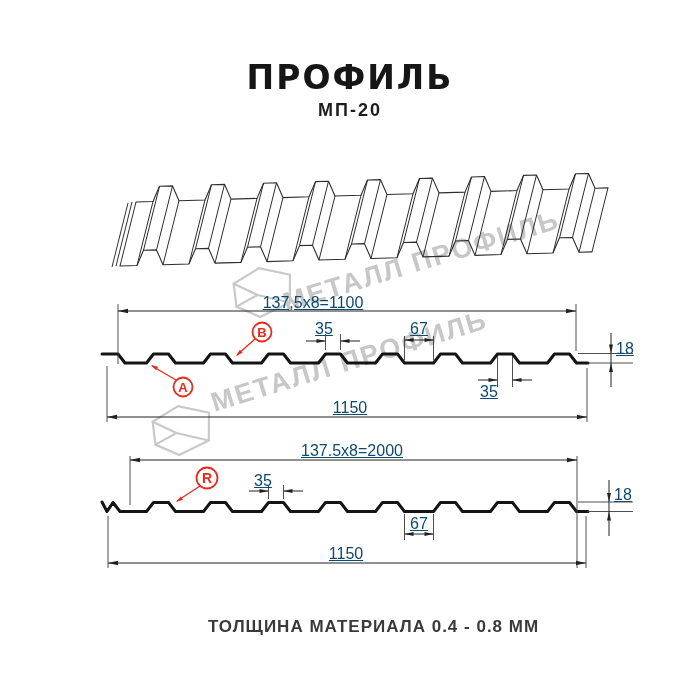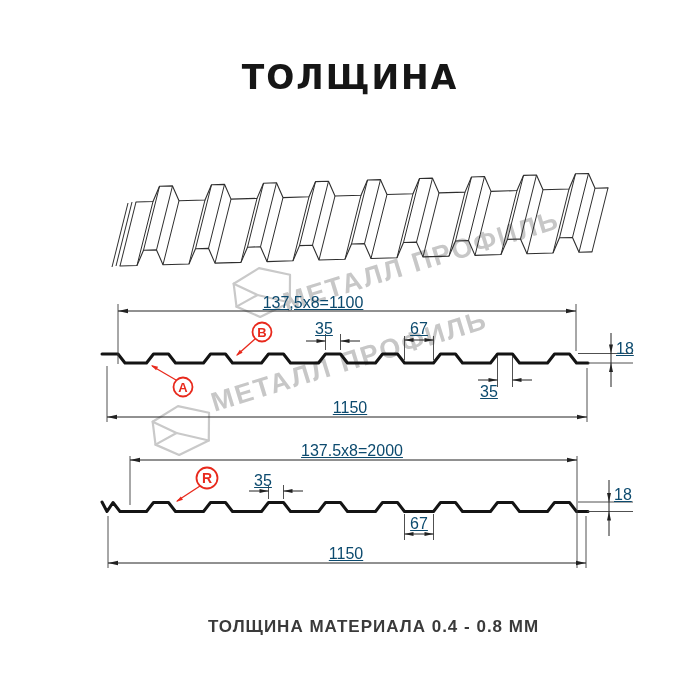--- a/index.html
+++ b/index.html
@@ -162,21 +162,22 @@
         <polygon points="108,563 118,565.2 118,560.8" fill="#222"></polygon>
         <polygon points="586,563 576,560.8 576,565.2" fill="#222"></polygon>
       </g>
       <g>
         <circle cx="207" cy="478" r="10.5" fill="none" stroke="#e8291c" stroke-width="1.8"></circle>
         <line x1="200" y1="486" x2="177" y2="501" stroke="#e8291c" stroke-width="1.3"></line>
         <polygon points="176,502 182.95997204564802,499.86486789078566 180.78141590558792,496.51018561900395" fill="#e8291c"></polygon>
       </g>
     </svg>
 
-  <div id="title" class="abs">ТОЛЩИНА</div>
+  <div id="title" class="abs">ПРОФИЛЬ</div>
+  <div id="subtitle" class="abs">МП-20</div>
 
   <div class="abs lbl c" style="left:313px;top:295px">137,5x8=1100</div>
   <div class="abs lbl c" style="left:324px;top:321px">35</div>
   <div class="abs lbl c" style="left:419px;top:321px">67</div>
   <div class="abs lbl" style="left:616px;top:341px">18</div>
   <div class="abs lbl c" style="left:489px;top:384px">35</div>
   <div class="abs lbl c" style="left:350px;top:400px">1150</div>
   <div class="abs letter" style="left:183px;top:387px">A</div>
   <div class="abs letter" style="left:262px;top:332px">B</div>
 

